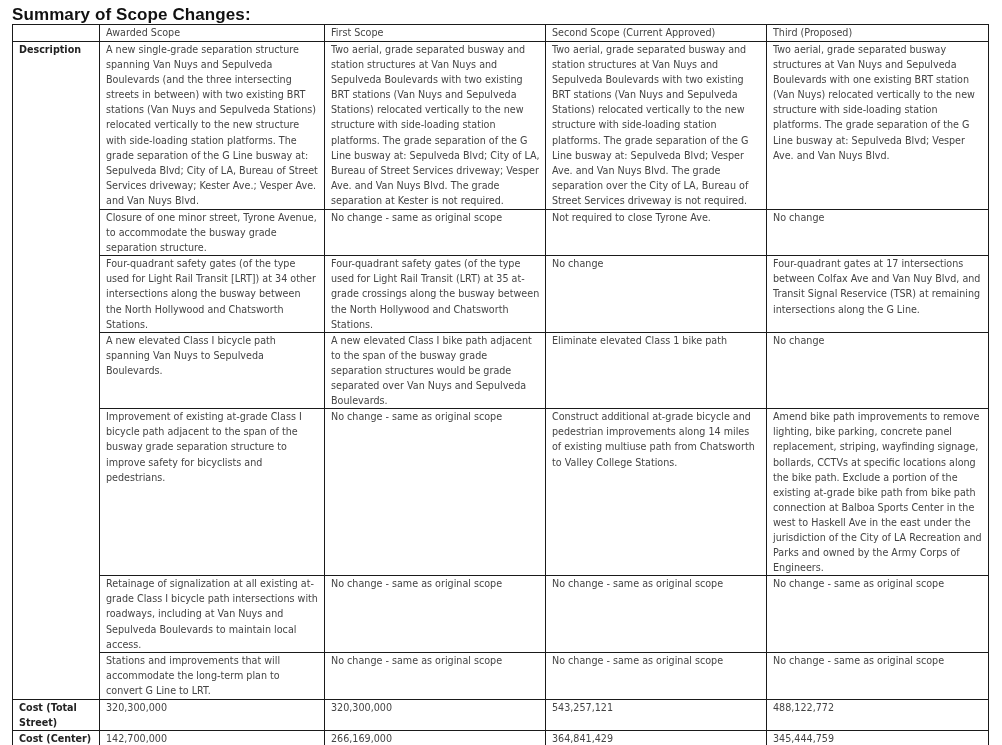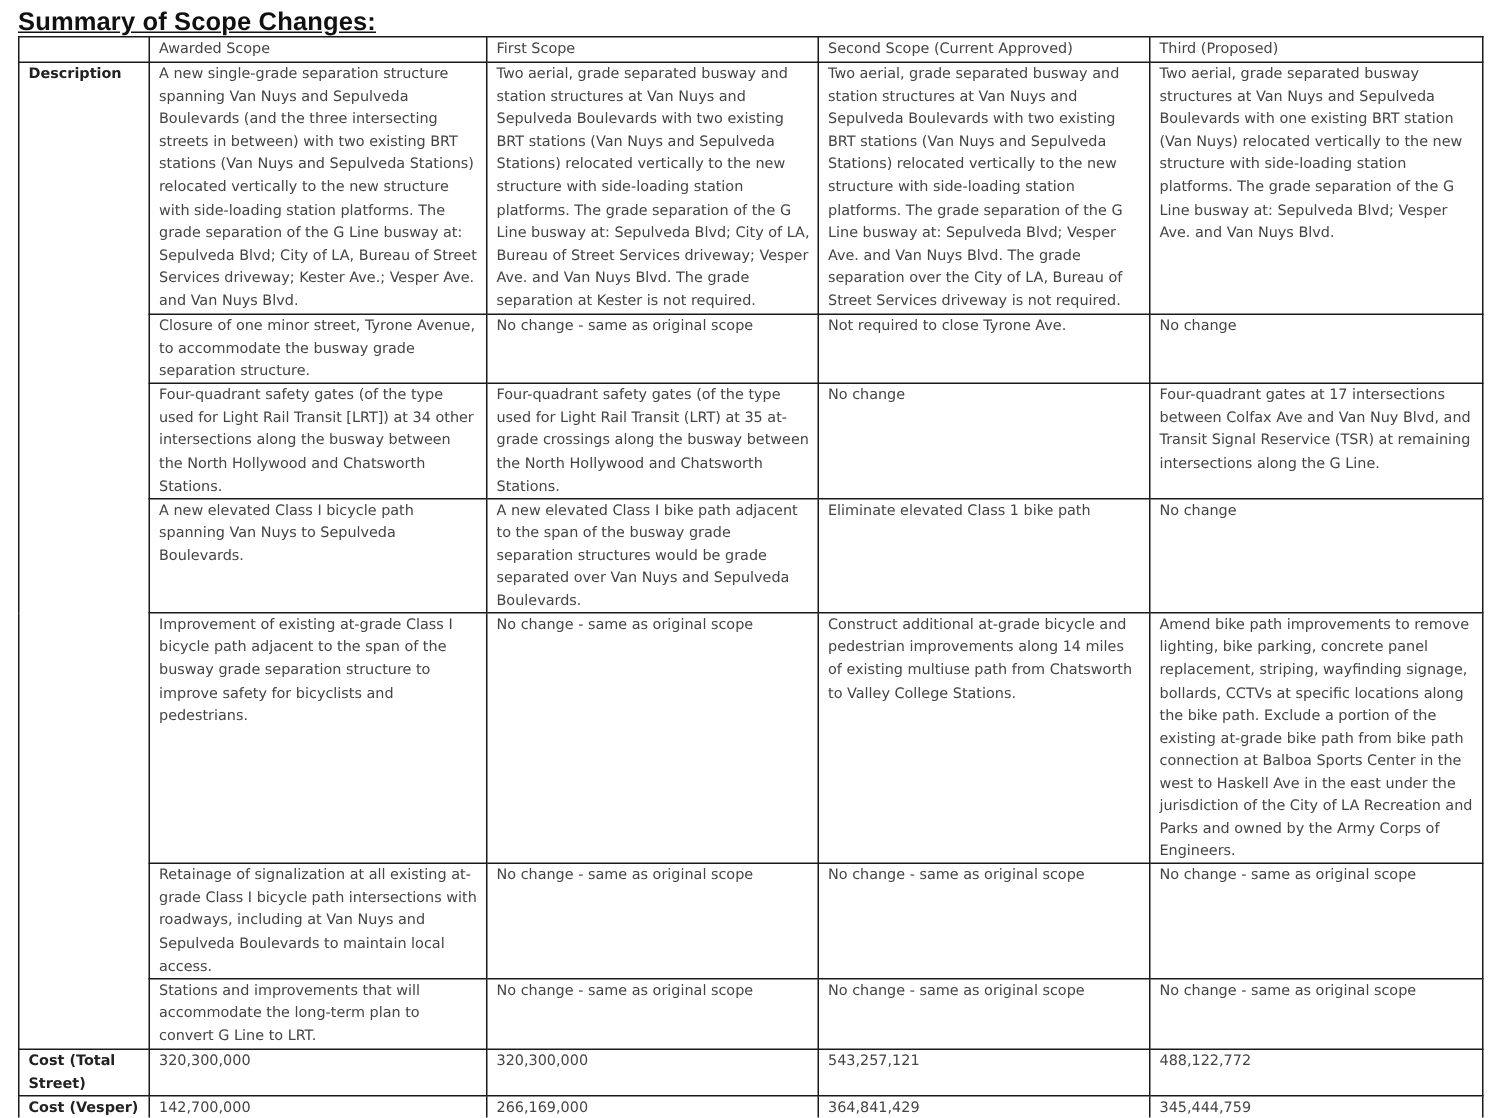--- a/index.html
+++ b/index.html
@@ -1,19 +1,19 @@
 <!DOCTYPE html>
 <html><head>
 <meta charset="utf-8">
 <style>
   html, body { margin: 0; padding: 0; background: #ffffff; }
   body { width: 1002px; height: 745px; position: relative; overflow: hidden;
          font-family: "Liberation Sans", sans-serif; color: #3a3a3a; }
   .title { position: absolute; left: 12px; top: 5px; font-weight: bold;
-           font-size: 17px; color: #111; text-decoration: underline;
+           font-size: 17px; color: #111; 
            font-family: "Liberation Sans", sans-serif; letter-spacing: 0.1px; }
   table.scope { position: absolute; left: 12px; top: 24px; width: 976px;
           border-collapse: collapse; table-layout: fixed;
           font-family: "DejaVu Sans", sans-serif; font-size: 9.6px; line-height: 15.1px; }
   table.scope td { border: 1px solid #1a1a1a; vertical-align: top; padding: 0 5px 0 6px; color: #444; }
   table.scope td.lbl { font-weight: bold; color: #222; }
   col.c0 { width: 87px; } col.c1 { width: 225px; } col.c2 { width: 221px; }
   col.c3 { width: 221px; } col.c4 { width: 222px; }
   tr.hdr td { height: 16px; margin-top: 16px; }
 </style>
@@ -82,20 +82,20 @@
     <td>No change - same as original scope</td>
   </tr>
   <tr style="height:30px">
     <td class="lbl">Cost (Total Street)</td>
     <td>320,300,000</td>
     <td>320,300,000</td>
     <td>543,257,121</td>
     <td>488,122,772</td>
   </tr>
   <tr style="height:16px">
-    <td class="lbl">Cost (Vesper)</td>
+    <td class="lbl">Cost (Center)</td>
     <td>142,700,000</td>
     <td>266,169,000</td>
     <td>364,841,429</td>
     <td>345,444,759</td>
   </tr>
 </tbody>
   </table>
 
 </body></html>

